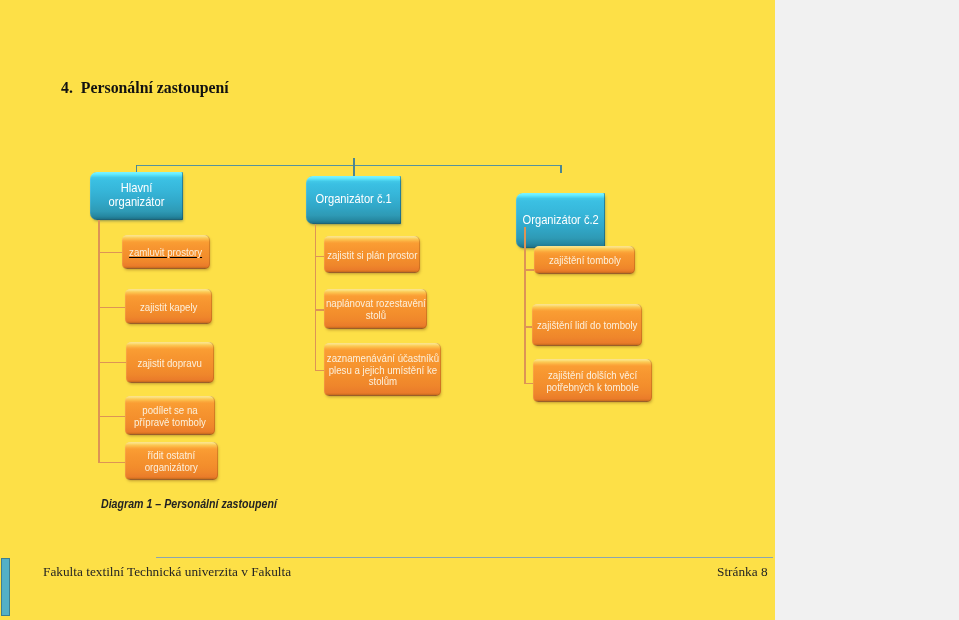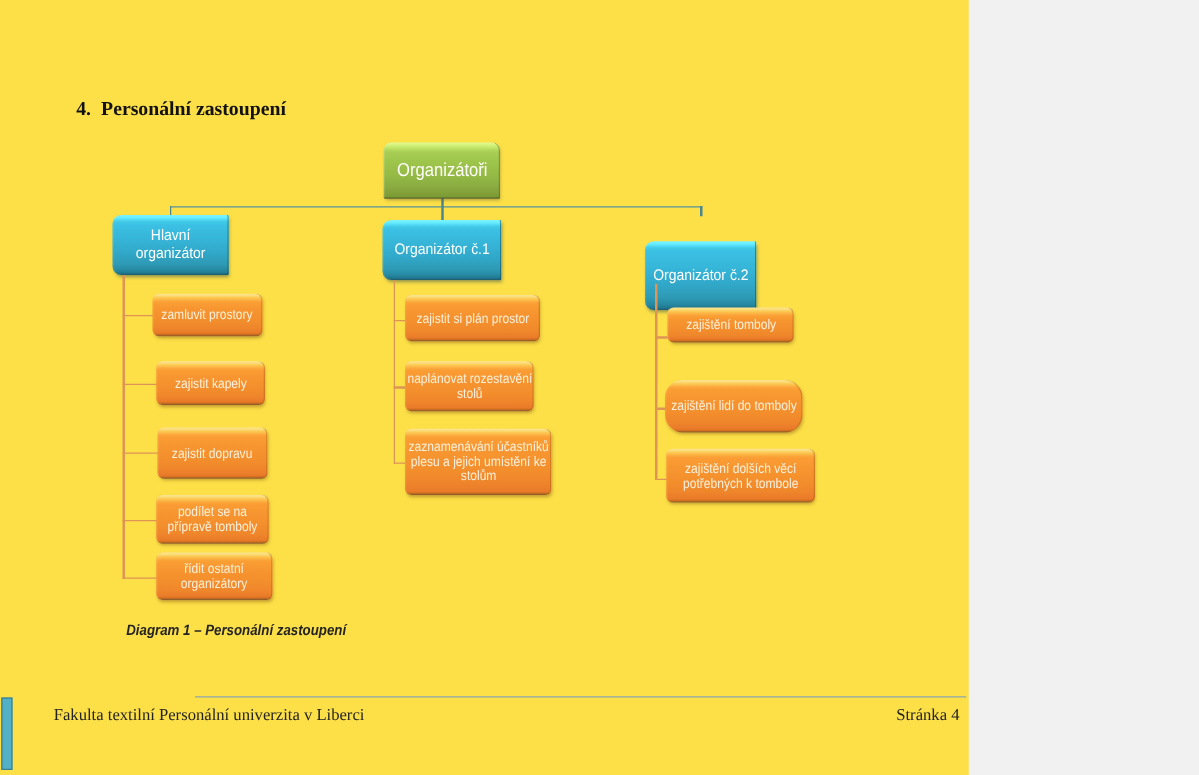--- a/index.html
+++ b/index.html
@@ -74,43 +74,40 @@
 <div id="page">
   <div id="heading"><span>4.</span><span id="heading-text">Personální zastoupení</span></div>
 
   <div id="diagram">
 
     <div class="hline" style="left:136px;top:165px;width:426px;"></div>
     <div class="vline" style="left:136px;top:165px;height:8px;"></div>
     <div class="vline" style="left:353.2px;top:158px;height:19px;"></div>
     <div class="vline" style="left:560.2px;top:165px;height:8px;"></div>
 
-    <div class="node green" style="left:307px;top:114px;width:93px;height:45px;">
-        <span>Organizátoři</span>
-      </div>
 
     <div class="node blue" style="left:90px;top:172px;width:93px;height:48px;">
         <span>Hlavní
 organizátor</span>
       </div>
     <div class="node blue" style="left:306px;top:176px;width:95px;height:48px;">
         <span>Organizátor č.1</span>
       </div>
     <div class="node blue" style="left:516px;top:172px;width:89px;height:55px;margin-top:21px;">
         <span>Organizátor č.2</span>
       </div>
 
     <div class="ovline" style="left:98px;top:220px;height:243px;"></div>
     <div class="ohline" style="left:98px;top:251.8px;width:25px;"></div>
     <div class="ohline" style="left:98px;top:307px;width:28px;"></div>
     <div class="ohline" style="left:98px;top:362px;width:29px;"></div>
     <div class="ohline" style="left:98px;top:415.8px;width:28px;"></div>
     <div class="ohline" style="left:98px;top:461.6px;width:28px;"></div>
 
-    <div class="node orange" style="left:122px;top:235px;width:88px;height:34px;">
+    <div class="node orange" style="left:122px;top:235px;width:88px;height:34px;text-decoration:underline;">
         <span>zamluvit prostory</span>
       </div>
     <div class="node orange" style="left:125px;top:289px;width:87px;height:35px;">
         <span>zajistit kapely</span>
       </div>
     <div class="node orange" style="left:126px;top:342px;width:88px;height:41px;">
         <span>zajistit dopravu</span>
       </div>
     <div class="node orange" style="left:125px;top:396px;width:90px;height:39px;">
         <span>podílet se na
@@ -119,48 +116,48 @@
     <div class="node orange" style="left:125px;top:442px;width:93px;height:38px;justify-content:center;">
         <span>řídit ostatní
 organizátory</span>
       </div>
 
     <div class="ovline" style="left:314.6px;top:224px;height:147px;"></div>
     <div class="ohline" style="left:314.6px;top:255.6px;width:10px;"></div>
     <div class="ohline" style="left:314.6px;top:309.2px;width:10px;"></div>
     <div class="ohline" style="left:314.6px;top:369.8px;width:10px;"></div>
 
-    <div class="node orange" style="left:324px;top:236px;width:108px;height:37px;align-items:center;">
+    <div class="node orange" style="left:324px;top:236px;width:96px;height:37px;align-items:center;">
         <span>zajistit si plán prostor</span>
       </div>
     <div class="node orange" style="left:324px;top:289px;width:103px;height:40px;">
         <span>naplánovat rozestavění
 stolů</span>
       </div>
     <div class="node orange" style="left:324px;top:343px;width:117px;height:53px;">
         <span>zaznamenávání účastníků
 plesu a jejich umístění ke
 stolům</span>
       </div>
 
     <div class="ovline" style="left:524.2px;top:227px;height:157px;"></div>
     <div class="ohline" style="left:524.2px;top:269.2px;width:10px;"></div>
     <div class="ohline" style="left:524.2px;top:326.3px;width:9px;"></div>
     <div class="ohline" style="left:524.2px;top:382.6px;width:10px;"></div>
 
     <div class="node orange" style="left:534px;top:246px;width:101px;height:28px;">
         <span>zajištění tomboly</span>
       </div>
-    <div class="node orange" style="left:532px;top:304px;width:110px;height:42px;border-radius:14px;">
+    <div class="node orange" style="left:532px;top:304px;width:110px;height:42px;">
         <span>zajištění lidí do tomboly</span>
       </div>
     <div class="node orange" style="left:533px;top:359px;width:119px;height:43px;">
         <span>zajištění dolších věcí
 potřebných k tombole</span>
       </div>
   </div>
 
   <div id="caption">Diagram 1 – Personální zastoupení</div>
   <div id="rule"></div>
-  <div id="footL">Fakulta textilní Personální univerzita v Liberci</div>
-  <div id="footR">Stránka 4</div>
+  <div id="footL">Fakulta textilní Technická univerzita v Fakulta</div>
+  <div id="footR">Stránka 8</div>
   <div id="leftbar"></div>
 </div>
 
 </body></html>

